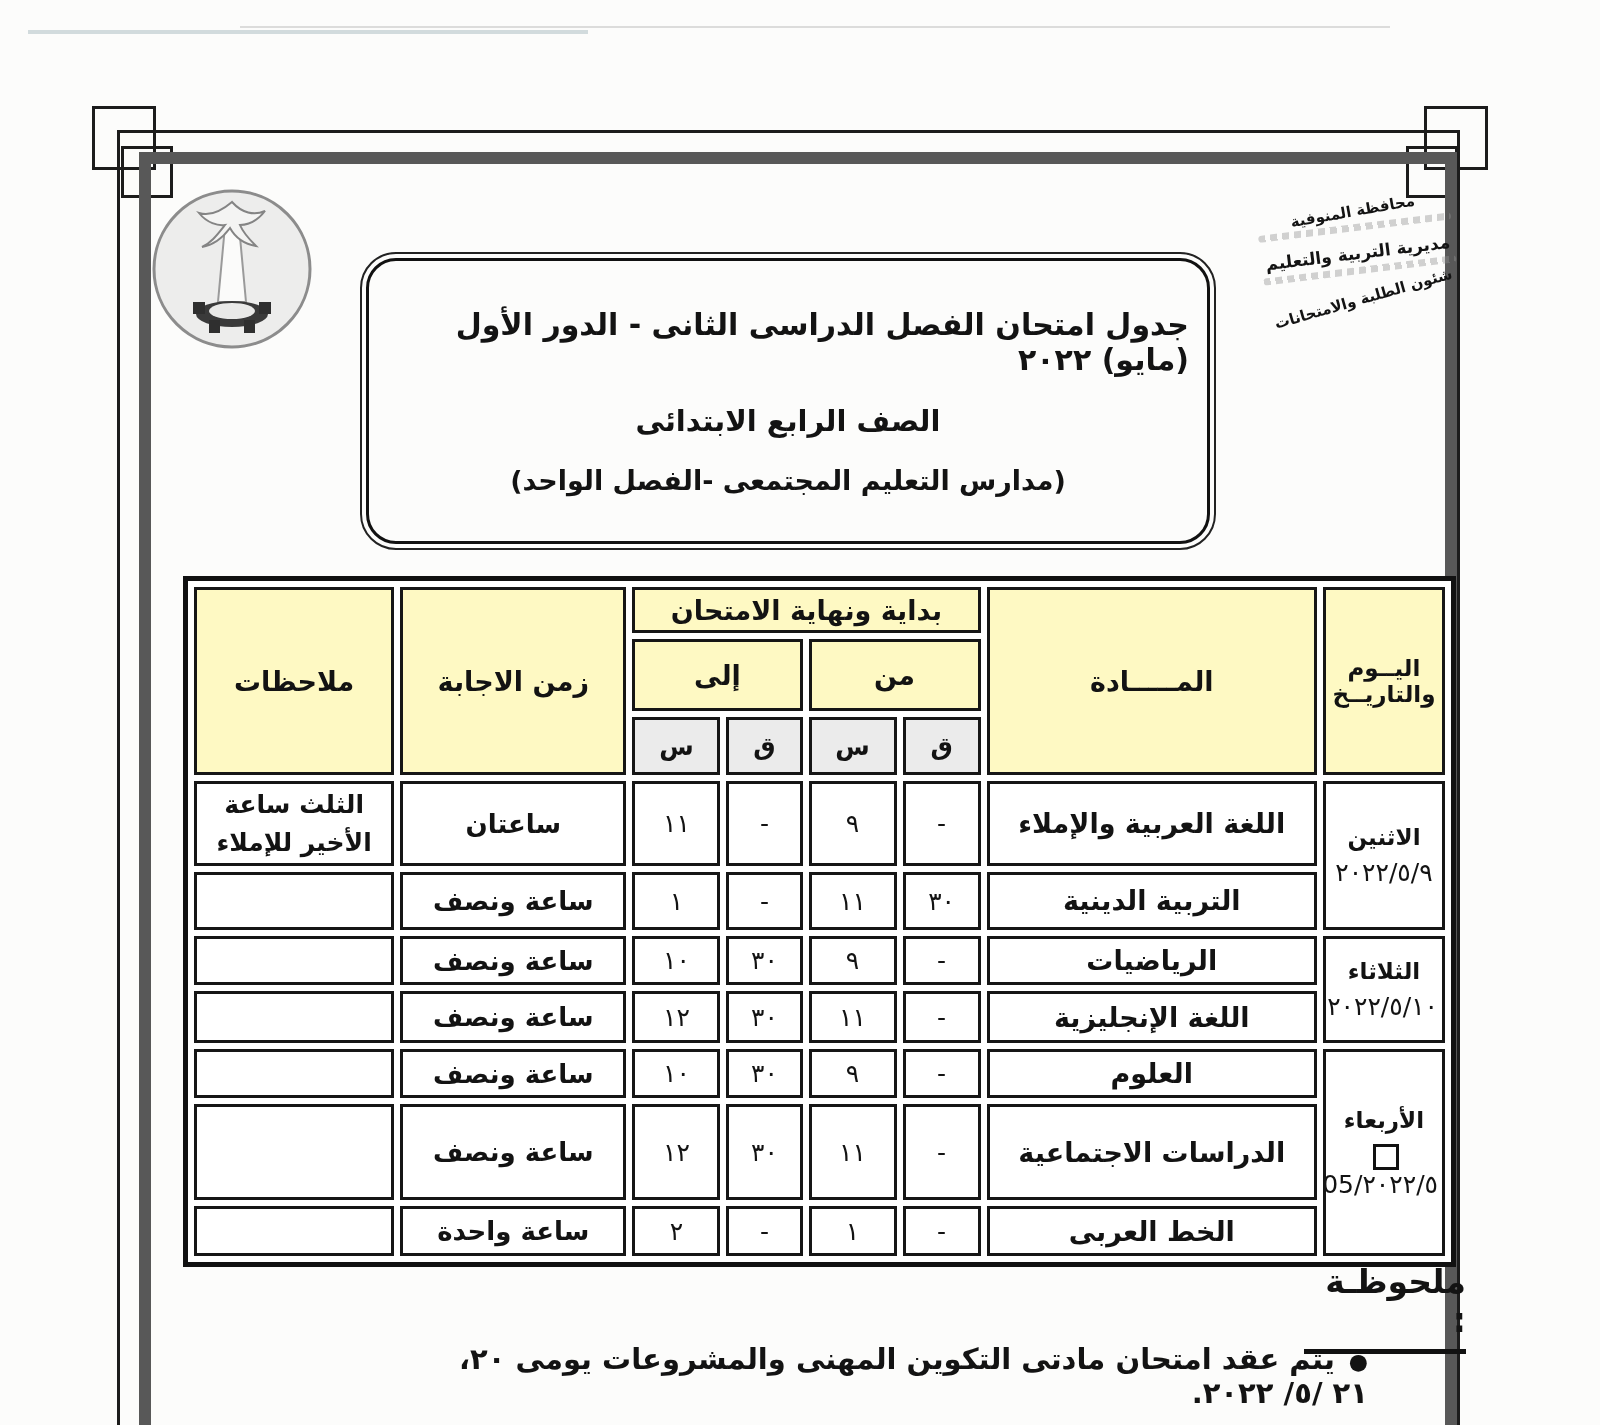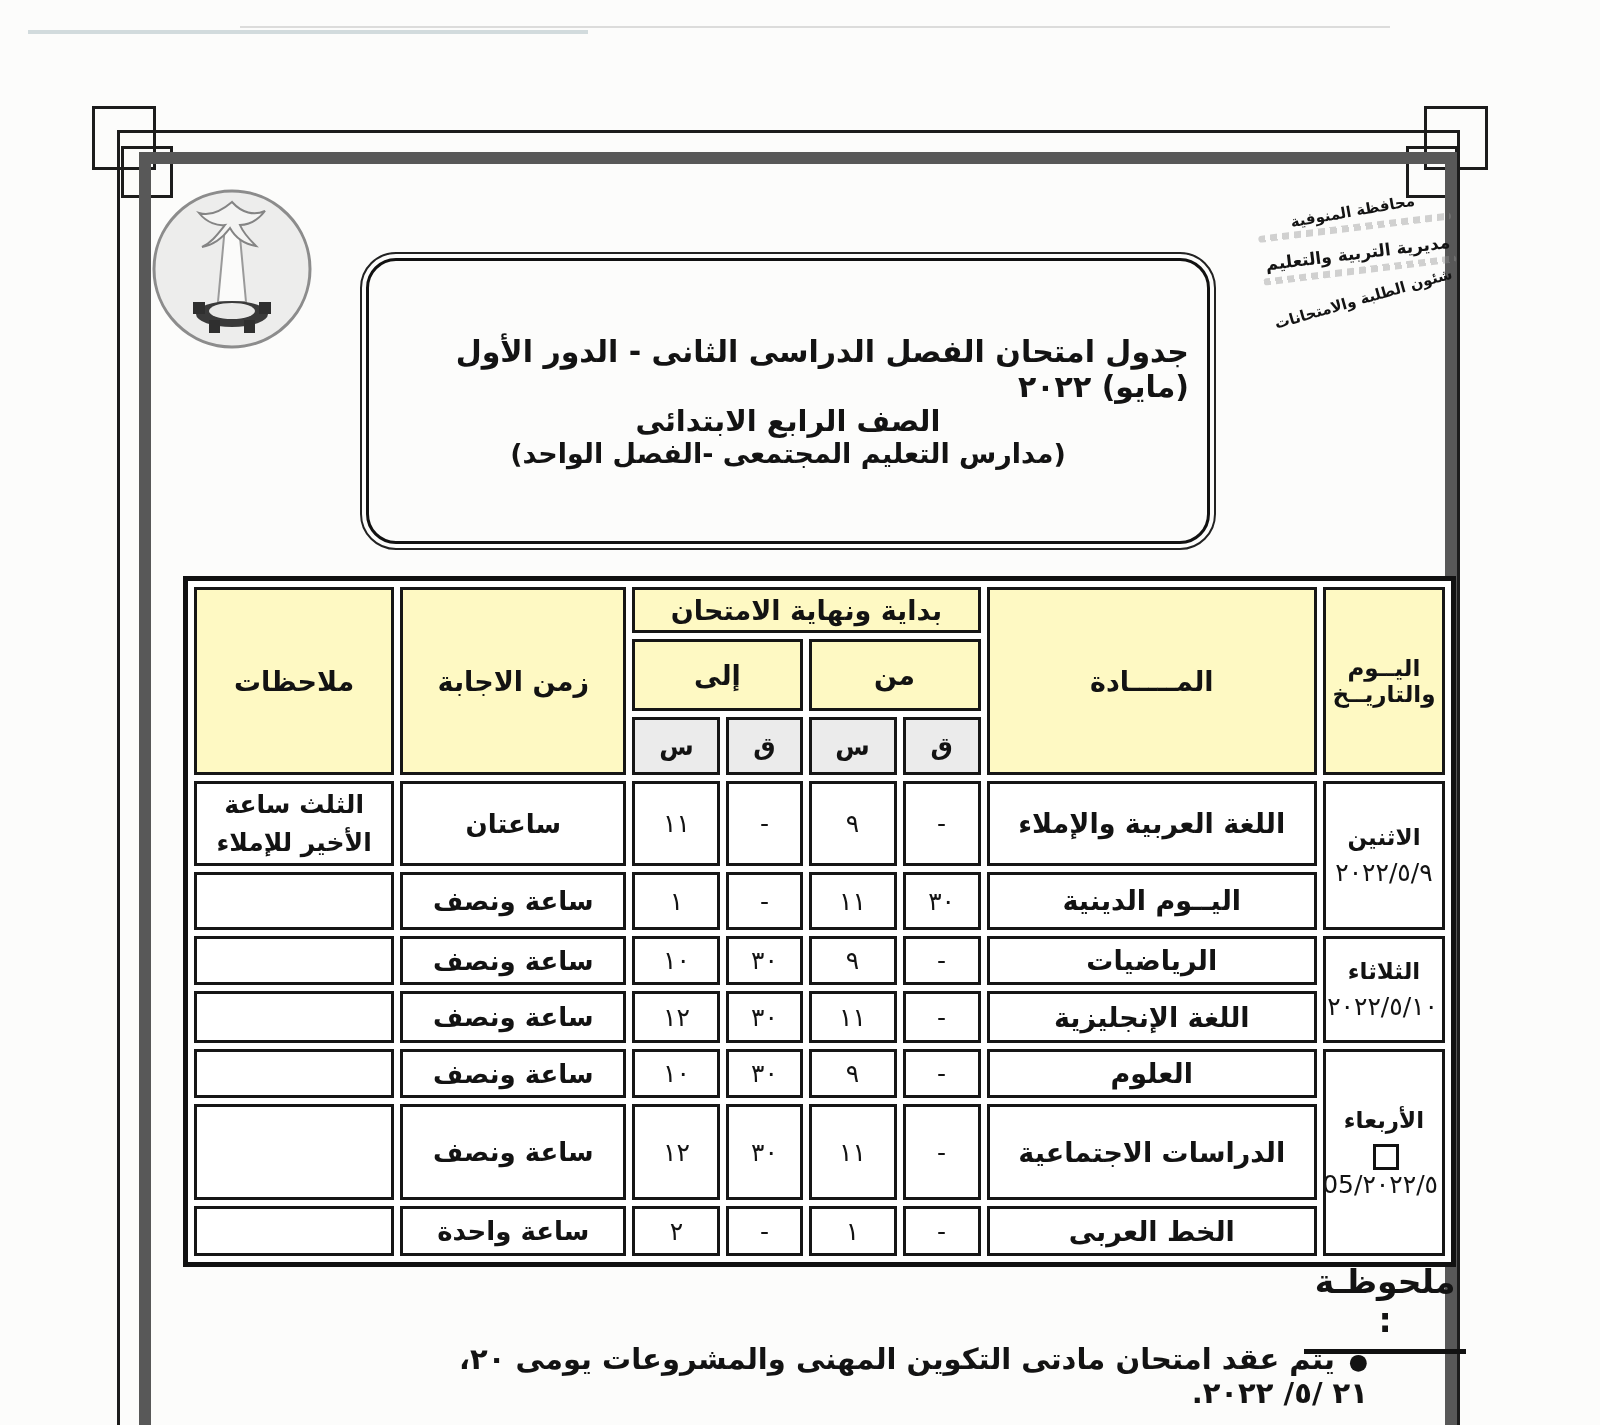--- a/index.html
+++ b/index.html
@@ -26,21 +26,21 @@
   .emblem .l1{font-size:15px;font-weight:bold;transform:rotate(-3deg);display:block;}
   .emblem .l2{font-size:17px;font-weight:bold;display:block;margin-top:12px;}
   .emblem .l3{font-size:15px;font-weight:bold;transform:rotate(-9deg);display:block;margin-top:16px;}
   .emblem .faint{height:7px;margin:4px 18px 0 18px;opacity:.4;border-radius:4px;
     background:repeating-linear-gradient(90deg,#8f8f8f 0 7px,transparent 7px 12px);}
   
   .title-box{position:absolute;left:360px;top:252px;width:852px;height:294px;
     border:2px solid #222;border-radius:36px;}
   .title-box-inner{position:absolute;left:4px;top:4px;right:4px;bottom:4px;
     border:3px solid #111;border-radius:30px;
-    display:flex;flex-direction:column;justify-content:center;align-items:center;
+    display:flex;flex-direction:column;justify-content:center;align-items:center;row-gap:27px;
     padding:0 18px;}
   .title-line1{font-size:30px;font-weight:bold;}
   .title-line2{font-size:29px;font-weight:bold;}
   .title-line3{font-size:27px;font-weight:bold;}
   
   .exam-table{position:absolute;left:183px;top:576px;width:1273px;
     border-collapse:separate;border-spacing:6px;table-layout:fixed;
     border:5px solid #111;background:#fff;}
   .exam-table td{border:3px solid #161616;text-align:center;vertical-align:middle;
     background:#fff;padding:2px 4px;overflow:hidden;}
@@ -52,21 +52,21 @@
   td.c-day{font-weight:bold;margin-left:8px;}
   .day-name{display:block;font-size:23px;font-weight:bold;}
   .day-date{display:block;font-size:25px;font-weight:normal;margin-top:8px;}
   .checkbox{display:inline-block;width:20px;height:20px;border:3px solid #111;
     vertical-align:middle;margin-left:4px;}
   td.c-subject{font-size:27px;font-weight:bold;line-height:1.45;}
   td.c-num{font-size:25px;font-weight:normal;margin-left:32px;}
   td.c-duration{font-size:26px;font-weight:bold;}
   td.c-note{font-size:25px;font-weight:bold;line-height:1.5;}
   
-  .note-heading{position:absolute;left:1304px;top:1262px;width:162px;text-align:center;
+  .note-heading{position:absolute;left:1304px;top:1262px;width:162px;text-align:right;
     font-size:33px;font-weight:bold;padding-bottom:9px;border-bottom:5px solid #111;}
   .note-line{position:absolute;left:420px;top:1342px;width:948px;direction:rtl;
     text-align:right;font-size:29px;font-weight:bold;}
   .note-line .bullet{display:inline-block;font-size:22px;vertical-align:middle;margin-left:14px;}
   .rtl{direction:rtl;}
 </style>
 </head>
 <body>
 
 <div class="scan-streak1"></div>
@@ -150,21 +150,21 @@
       </td>
       <td class="c-subject">اللغة العربية والإملاء</td>
       <td class="c-num">-</td>
       <td class="c-num">٩</td>
       <td class="c-num">-</td>
       <td class="c-num">١١</td>
       <td class="c-duration">ساعتان</td>
       <td class="c-note">الثلث ساعة الأخير للإملاء</td>
     </tr>
     <tr class="br-2">
-      <td class="c-subject">اليــوم الدينية</td>
+      <td class="c-subject">التربية الدينية</td>
       <td class="c-num">٣٠</td>
       <td class="c-num">١١</td>
       <td class="c-num">-</td>
       <td class="c-num">١</td>
       <td class="c-duration">ساعة ونصف</td>
       <td class="c-note"></td>
     </tr>
 
     <tr class="br-3">
       <td class="c-day" rowspan="2">

